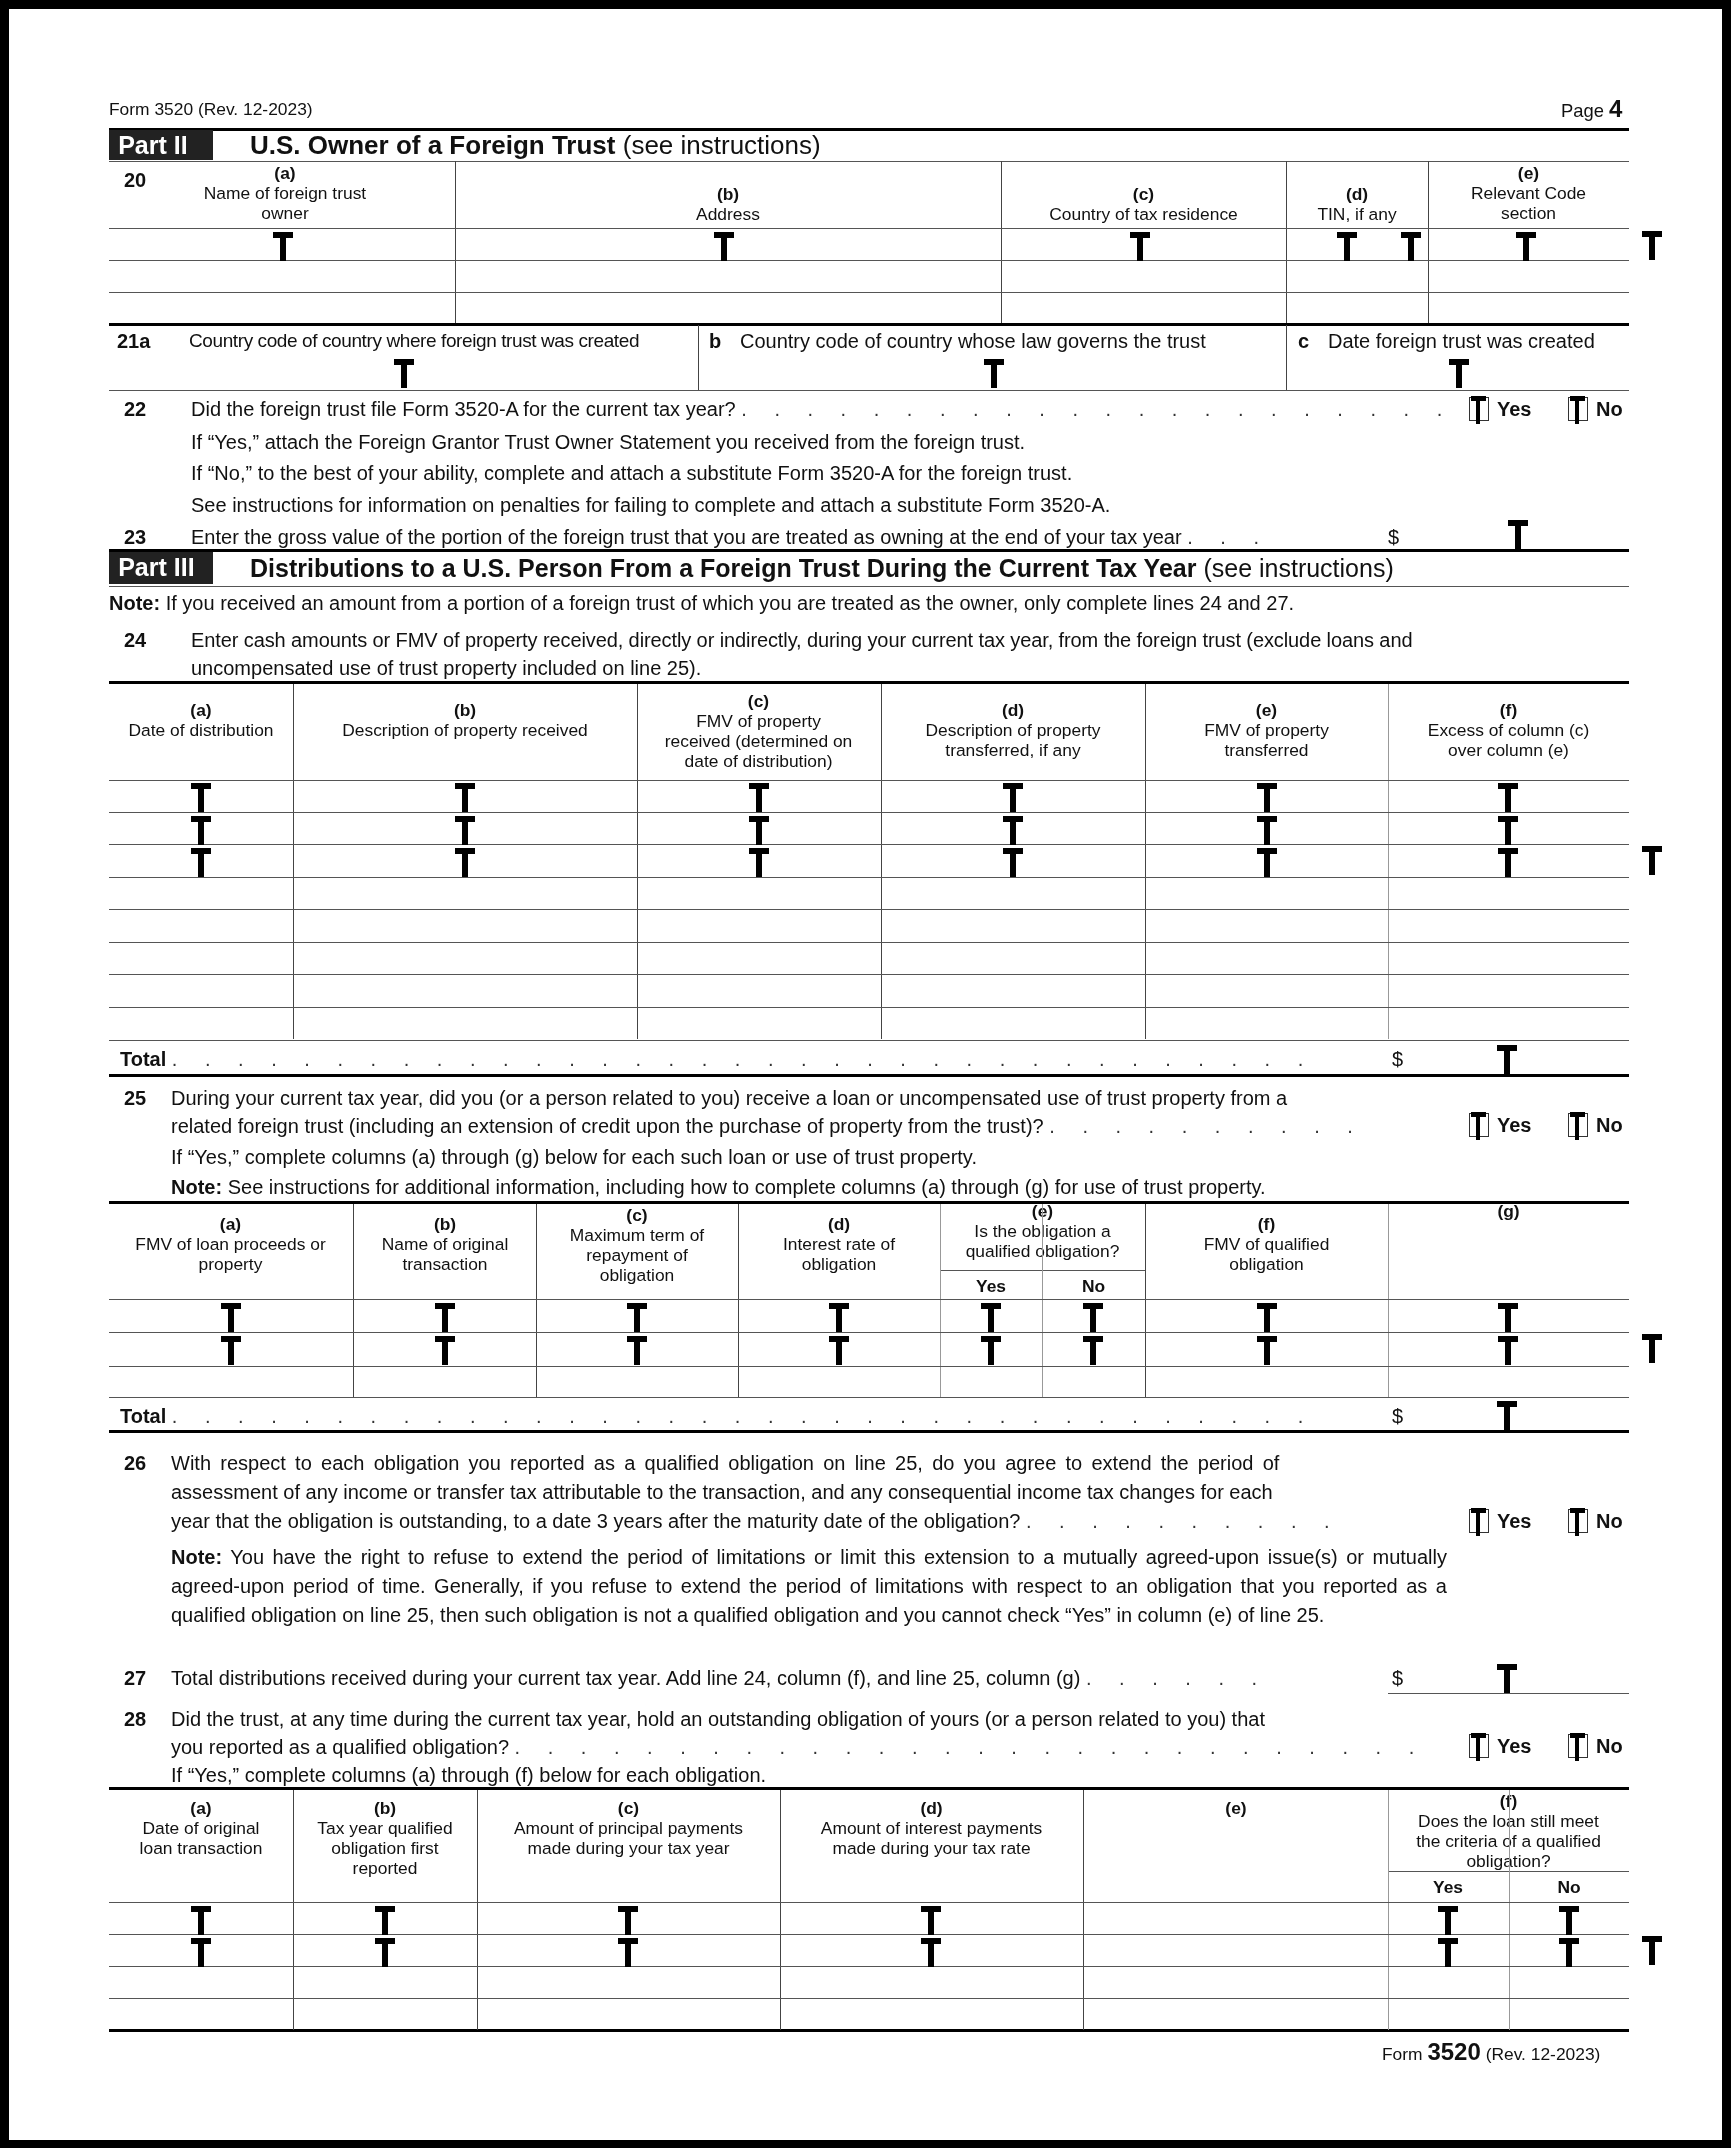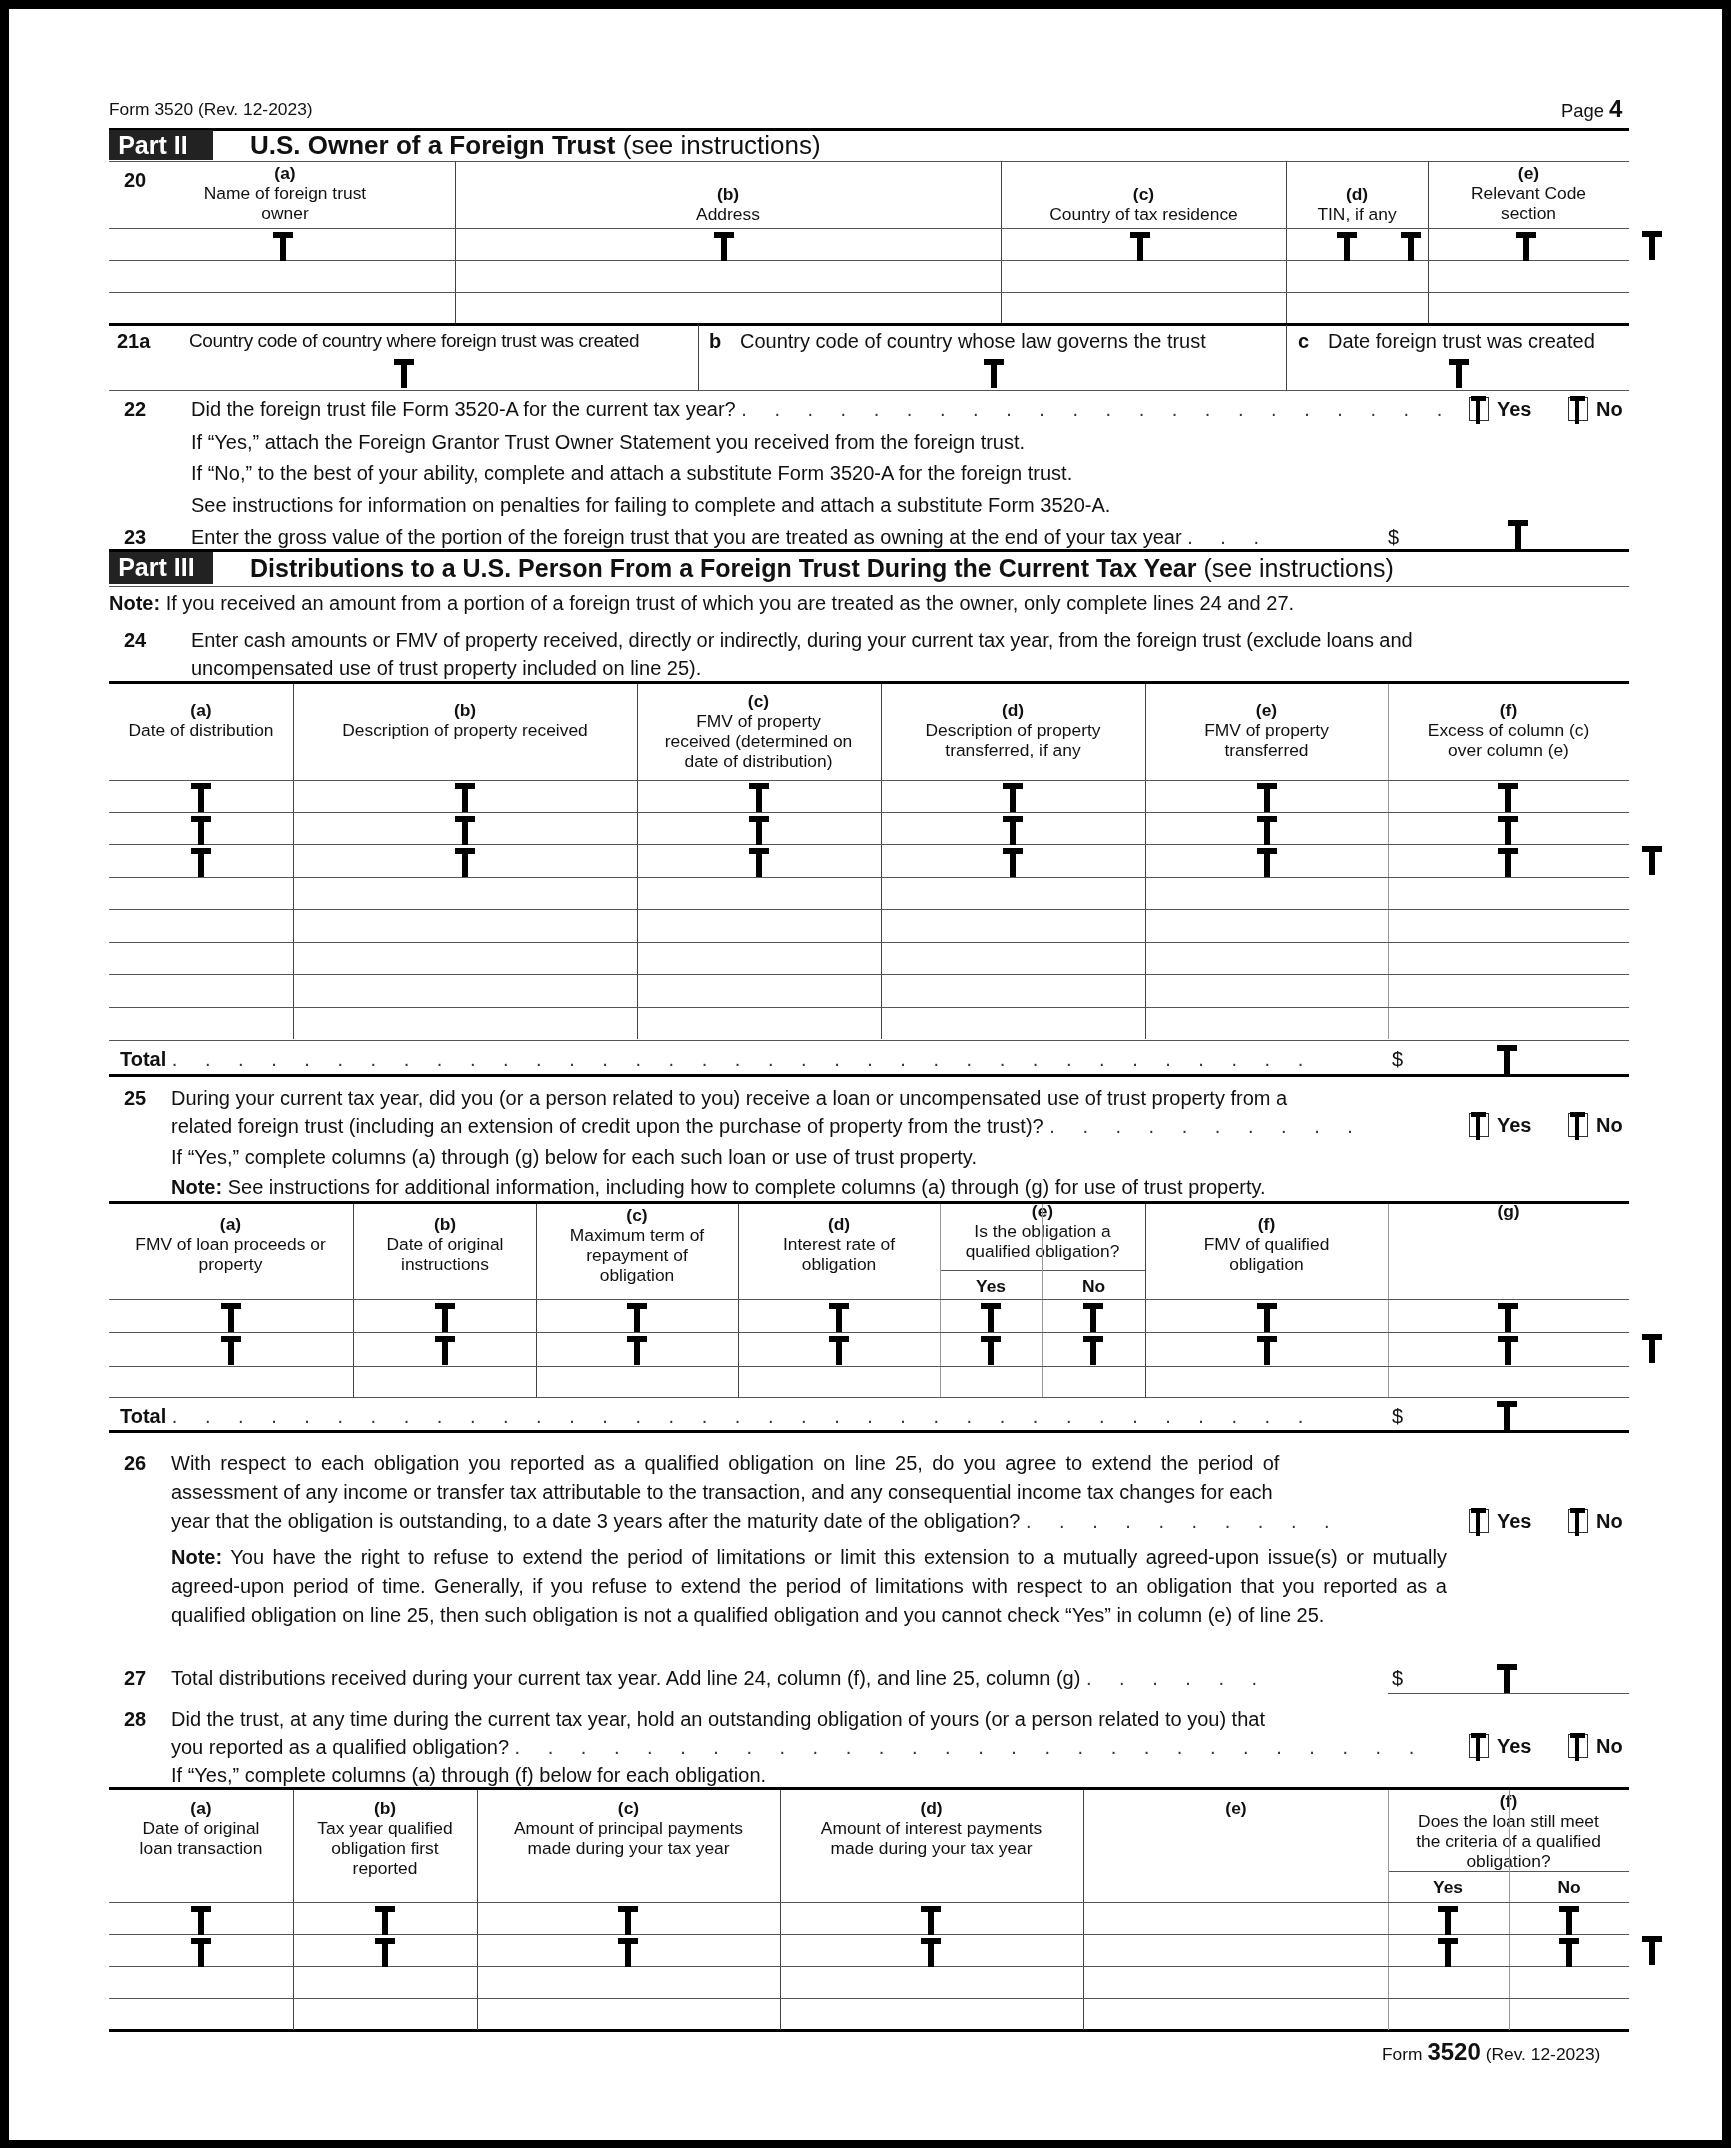--- a/index.html
+++ b/index.html
@@ -155,21 +155,21 @@
 <div class="t" style="left:171px;top:1114px;"><span>related foreign trust (including an extension of credit upon the purchase of property from the trust)?</span> <span class="dots">. . . . . . . . . .</span></div>
 <div class="chk" style="left:1469px;top:1113px;"></div>
 <div class="chklabel" style="left:1497px;top:1113px;">Yes</div>
 <div class="chk" style="left:1568px;top:1113px;"></div>
 <div class="chklabel" style="left:1596px;top:1113px;">No</div>
 <div class="t" style="left:171px;top:1145px;">If “Yes,” complete columns (a) through (g) below for each such loan or use of trust property.</div>
 <div class="t" style="left:171px;top:1175px;"><b>Note:</b> <span>See instructions for additional information, including how to complete columns (a) through (g) for use of trust property.</span></div>
 <div class="hthick" style="left:109px;top:1201px;width:1520px;"></div>
 
 <div class="colhead" style="left:109px;top:1214px;width:243px;"><b>(a)</b><span style="display:inline-block;width:211px;">FMV of loan proceeds or property</span></div>
-<div class="colhead" style="left:353px;top:1214px;width:184px;"><b>(b)</b><span style="display:inline-block;width:147px;">Date of original instructions</span></div>
+<div class="colhead" style="left:353px;top:1214px;width:184px;"><b>(b)</b><span style="display:inline-block;width:147px;">Name of original transaction</span></div>
 <div class="colhead" style="left:536px;top:1205px;width:202px;"><b>(c)</b><span style="display:inline-block;width:138px;">Maximum term of repayment of obligation</span></div>
 <div class="colhead" style="left:738px;top:1214px;width:202px;"><b>(d)</b><span style="display:inline-block;width:119px;">Interest rate of obligation</span></div>
 <div class="colhead" style="left:940px;top:1201px;width:205px;"><b>(e)</b><span style="display:inline-block;width:184px;">Is the obligation a qualified obligation?</span></div>
 <div class="hline" style="left:940px;top:1270px;width:205px;"></div>
 <div class="colhead" style="left:940px;top:1276px;width:102px;font-weight:bold;">Yes</div>
 <div class="colhead" style="left:1042px;top:1276px;width:103px;font-weight:bold;">No</div>
 <div class="colhead" style="left:1145px;top:1214px;width:243px;"><b>(f)</b><span style="display:inline-block;width:129px;">FMV of qualified obligation</span></div>
 <div class="colhead" style="left:1388px;top:1201px;width:241px;"><b>(g)</b></div>
 
 <div id="t25-lines"></div>
@@ -205,21 +205,21 @@
 <div class="chk" style="left:1469px;top:1734px;"></div>
 <div class="chklabel" style="left:1497px;top:1734px;">Yes</div>
 <div class="chk" style="left:1568px;top:1734px;"></div>
 <div class="chklabel" style="left:1596px;top:1734px;">No</div>
 <div class="t" style="left:171px;top:1763px;">If “Yes,” complete columns (a) through (f) below for each obligation.</div>
 <div class="hthick" style="left:109px;top:1787px;width:1520px;"></div>
 
 <div class="colhead" style="left:109px;top:1798px;width:184px;"><b>(a)</b><span style="display:inline-block;width:147px;">Date of original loan transaction</span></div>
 <div class="colhead" style="left:293px;top:1798px;width:184px;"><b>(b)</b><span style="display:inline-block;width:165px;">Tax year qualified obligation first reported</span></div>
 <div class="colhead" style="left:477px;top:1798px;width:303px;"><b>(c)</b><span style="display:inline-block;width:266px;">Amount of principal payments made during your tax year</span></div>
-<div class="colhead" style="left:780px;top:1798px;width:303px;"><b>(d)</b><span style="display:inline-block;width:266px;">Amount of interest payments made during your tax year</span></div>
+<div class="colhead" style="left:780px;top:1798px;width:303px;"><b>(d)</b><span style="display:inline-block;width:266px;">Amount of interest payments made during your tax rate</span></div>
 <div class="colhead" style="left:1083px;top:1798px;width:306px;"><b>(e)</b></div>
 <div class="colhead" style="left:1388px;top:1791px;width:241px;"><b>(f)</b><span style="display:inline-block;width:202px;">Does the loan still meet the criteria of a qualified obligation?</span></div>
 <div class="hline" style="left:1388px;top:1871px;width:241px;"></div>
 <div class="colhead" style="left:1388px;top:1877px;width:120px;font-weight:bold;">Yes</div>
 <div class="colhead" style="left:1509px;top:1877px;width:120px;font-weight:bold;">No</div>
 
 <div id="t28-lines"></div>
 <div class="hthick" style="left:109px;top:2029px;width:1520px;"></div>
 
 <div class="t" style="left:1382px;top:2040px;font-size:17.4px;">

